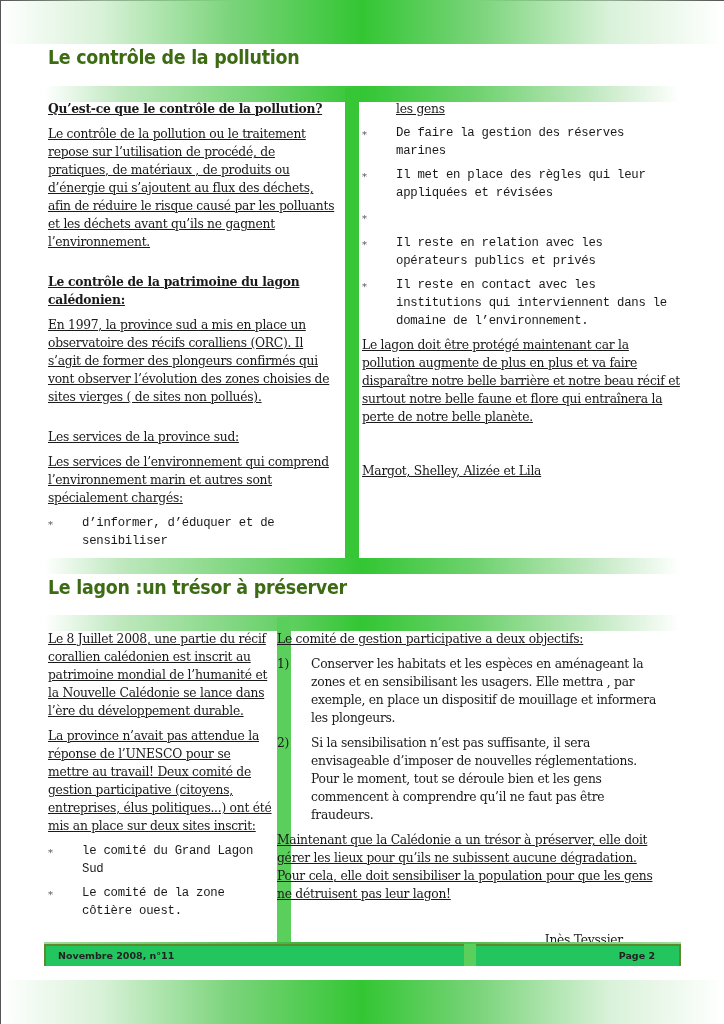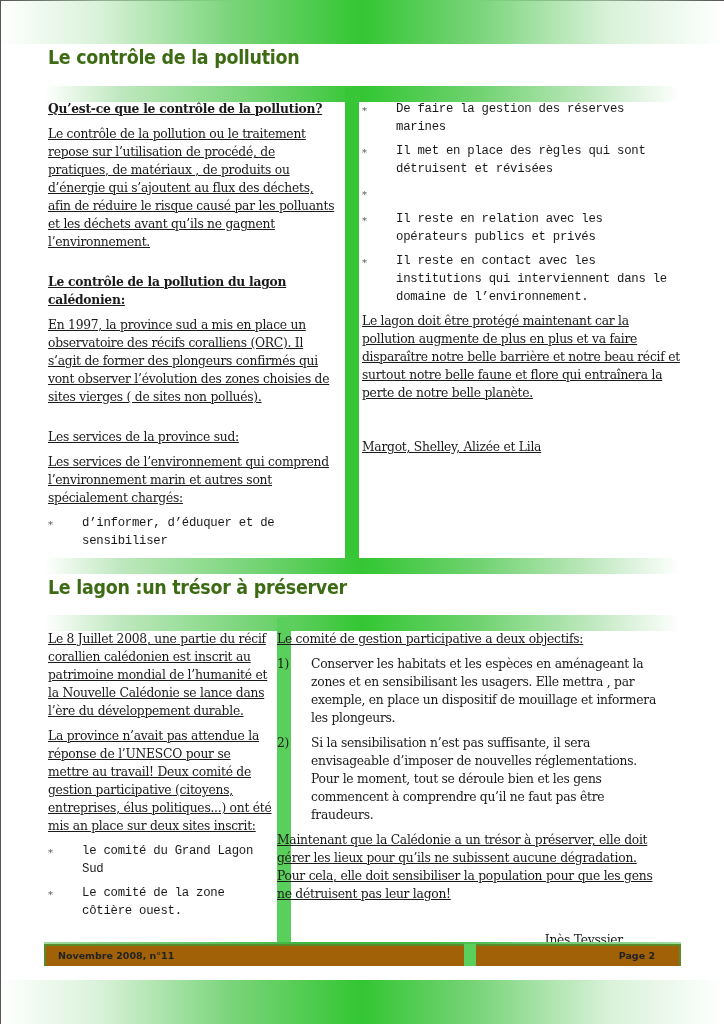--- a/index.html
+++ b/index.html
@@ -48,21 +48,21 @@
     .col .h { font-weight: bold; }
     .col .u { text-decoration: underline; }
     .bullet { display: flex; margin-bottom: 6px; }
     .bullet .mk { width: 34px; flex: 0 0 34px; color: #555; font-size: 10px; padding-top: 2px; }
     .bullet .tx { flex: 1; font-family: Liberation Mono, monospace; }
     .num { display: flex; margin-bottom: 7px; }
     .num .mk { width: 34px; flex: 0 0 34px; }
     .num .tx { flex: 1; }
     .footer-box {
       position: absolute; top: 944px; height: 22px;
-      border-top: 2px solid #5a8a2a; background: #a16207;
+      border-top: 2px solid #5a8a2a; background: #22c55e;
       font-family: "DejaVu Sans", "Liberation Sans", sans-serif;
       font-size: 9.5px; font-weight: bold; color: #222;
       padding-top: 4px;
     }
     .footer-left { left: 44px; width: 420px; border-left: 2px solid #5a8a2a; padding-left: 12px; }
     .footer-right { left: 476px; width: 205px; border-right: 2px solid #5a8a2a; text-align: right; padding-right: 24px; }
     .footer-gap { position: absolute; top: 944px; left: 464px; width: 12px; height: 22px; background: #5bcf5b; }
     .footer-line { position: absolute; top: 942px; left: 44px; width: 637px; height: 3px;
       background: linear-gradient(to right, #9fdc9f, #3fb83f 40%, #3fb83f 60%, #9fdc9f); }
   </style>
@@ -77,38 +77,39 @@
 <div class="thin-band" style="top:558px;"></div>
 <div class="thin-band" style="top:615px;"></div>
 <div class="vbar" style="left:277px; top:617px; height:325px; background:#5bcf5b;"></div>
 <div class="band band-bottom"></div>
 
 <h1 class="section-title" style="top:46px;">Le contrôle de la pollution</h1>
 
 <div class="col" style="left:48px; top:100px; width:290px;">
   <p class="h">Qu’est-ce que le contrôle de la pollution?</p>
   <p>Le contrôle de la pollution ou le traitement repose sur l’utilisation de procédé, de pratiques, de matériaux , de produits ou d’énergie qui s’ajoutent au flux des déchets, afin de réduire le risque causé par les polluants et les déchets avant qu’ils ne gagnent l’environnement.</p>
-  <p style="margin-top:22px;" class="h">Le contrôle de la pollution du lagon calédonien:</p>
+  <p style="margin-top:22px;" class="h">Le contrôle de la patrimoine du lagon calédonien:</p>
   <p>En 1997, la province sud a mis en place un observatoire des récifs coralliens (ORC). Il s’agit de former des plongeurs confirmés qui vont observer l’évolution des zones choisies de sites vierges ( de sites non pollués).</p>
   <p style="margin-top:22px;" class="u">Les services de la province sud:</p>
   <p>Les services de l’environnement qui comprend l’environnement marin et autres sont spécialement chargés:</p>
   <div class="bullet">
     <span class="mk">*</span>
     <span class="tx">d’informer, d’éduquer et de sensibiliser</span>
   </div>
 </div>
 
 <div class="col" style="left:362px; top:100px; width:318px;">
+  <p style="padding-left:34px; margin-bottom:6px;">les gens</p>
   <div class="bullet">
     <span class="mk">*</span>
     <span class="tx">De faire la gestion des réserves marines</span>
   </div>
   <div class="bullet">
     <span class="mk">*</span>
-    <span class="tx">Il met en place des règles qui sont détruisent et révisées</span>
+    <span class="tx">Il met en place des règles qui leur appliquées et révisées</span>
   </div>
   <div class="bullet">
     <span class="mk">*</span>
   </div>
   <div class="bullet">
     <span class="mk">*</span>
     <span class="tx">Il reste en relation avec les opérateurs publics et privés</span>
   </div>
   <div class="bullet">
     <span class="mk">*</span>

